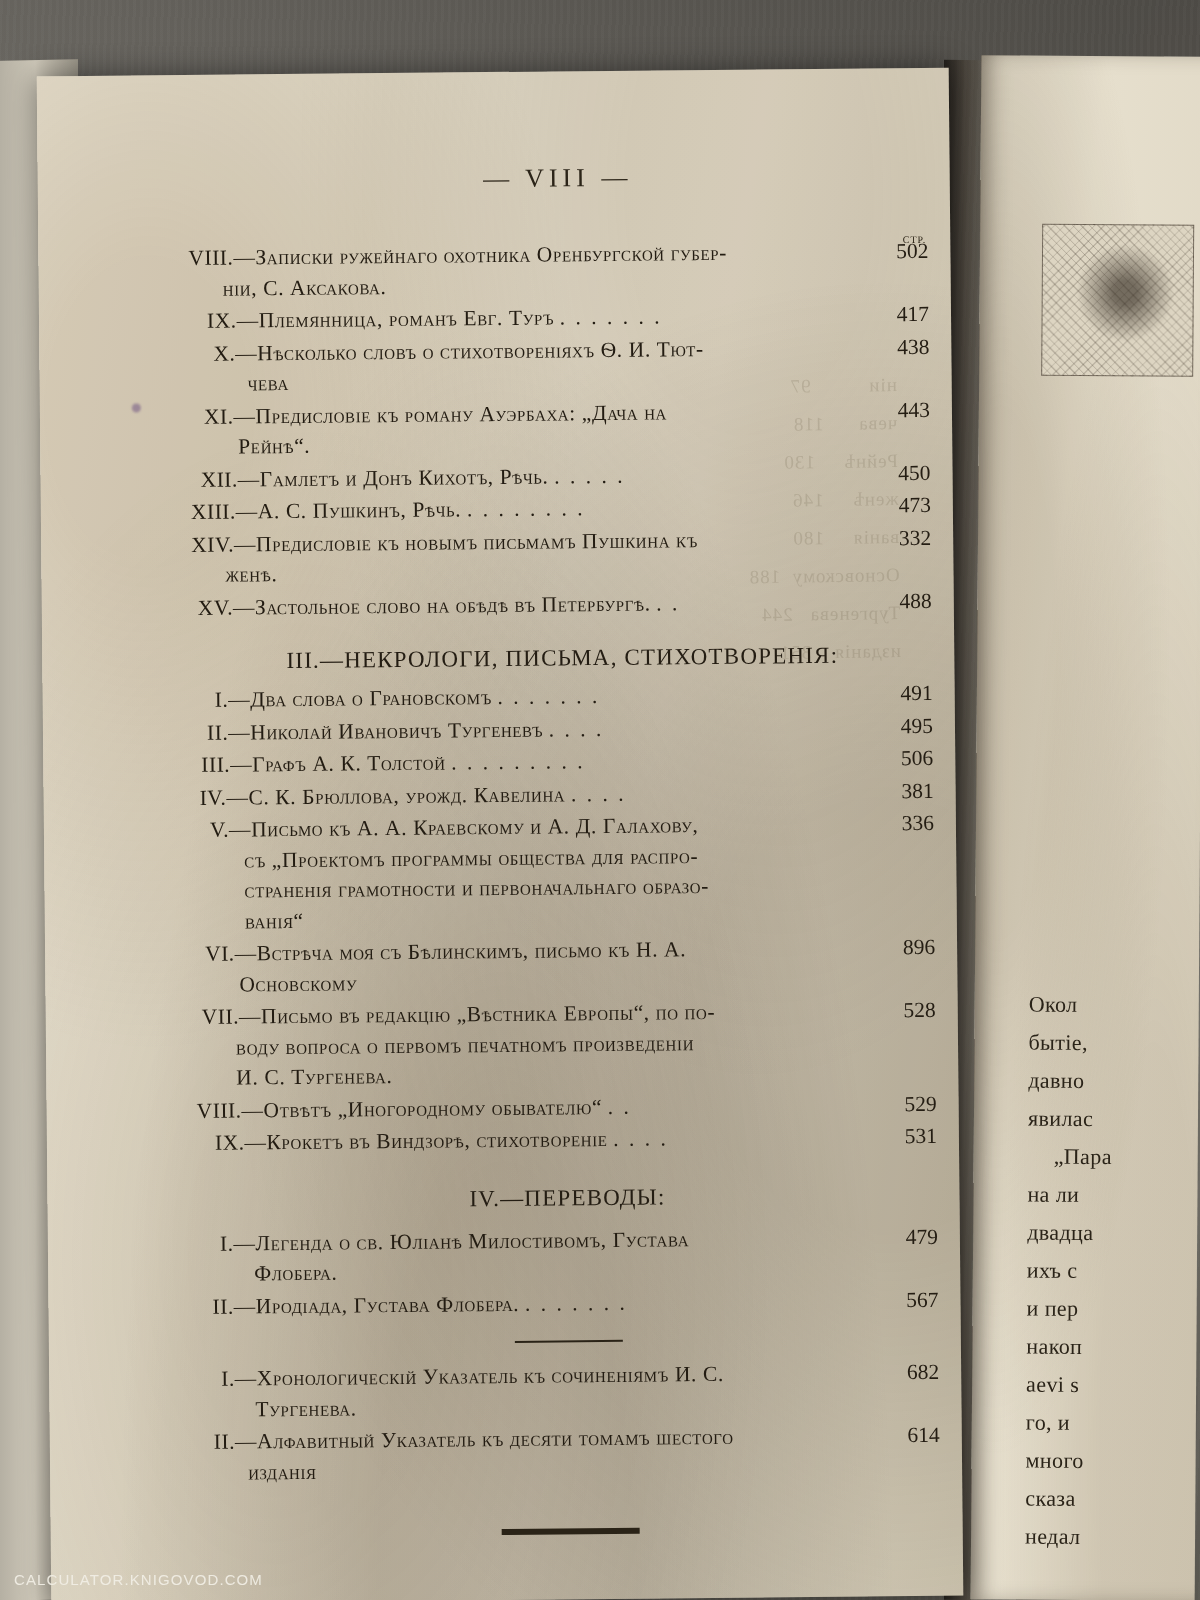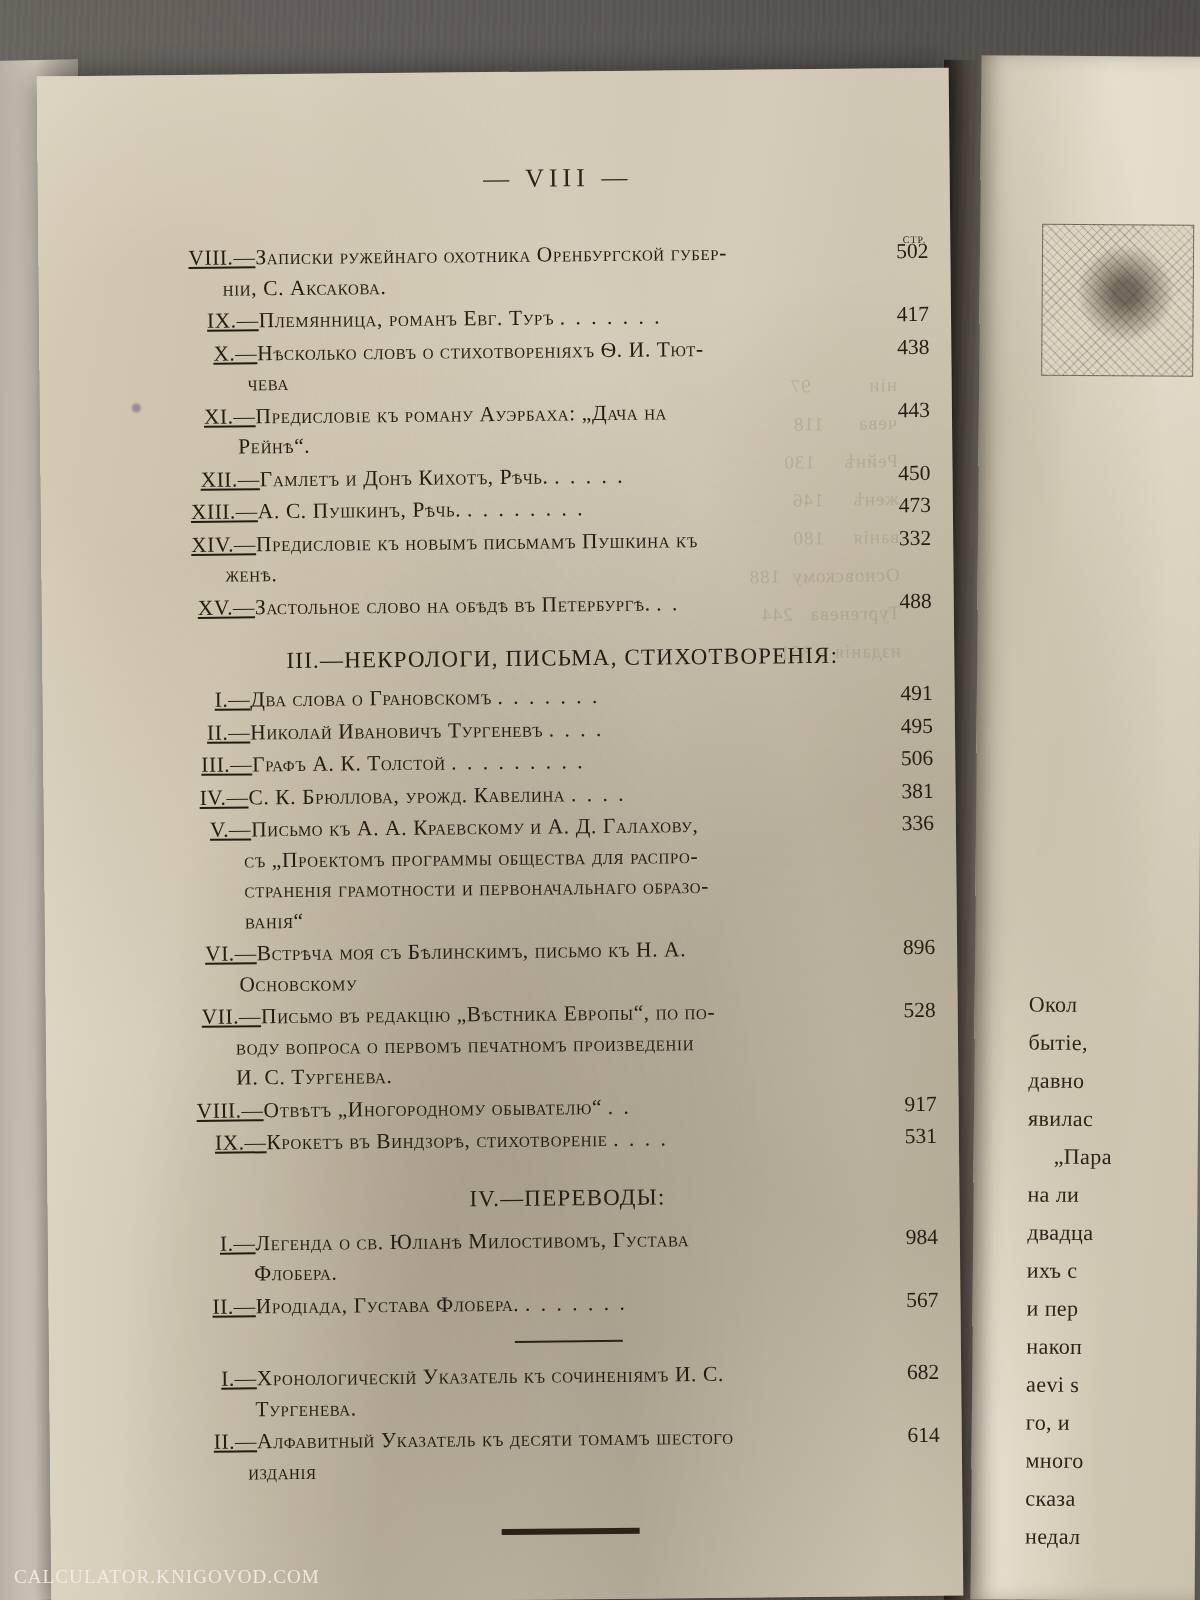--- a/index.html
+++ b/index.html
@@ -158,21 +158,20 @@
     padding-right: 8px;
   }
   .page-cell {
     flex: 0 0 62px;
     text-align: right;
     font-size: 21.5px;
     line-height: 30.5px;
   }
   .rm { 
     letter-spacing: .5px;
-    text-decoration: underline;
   }
   .sc { 
     font-variant: small-caps;
     letter-spacing: .6px;
   }
   .cont { display: block; padding-left: 34px; }
   .leader { letter-spacing: 2.5px; }
   .section-title {
     text-align: center;
     font-size: 23px;
@@ -187,22 +186,22 @@
     background: #2a2317;
     margin: 22px auto 18px auto;
   }
   .rule.thick { height: 6px; width: 138px; margin-top: 44px; }
   .rule.thin  { height: 2px; width: 108px; }
 
   
   .watermark {
     position: absolute;
     left: 14px; bottom: 12px;
-    font-family: Liberation Serif, serif;
-    font-size: 19px;
+    font-family: Liberation Sans, sans-serif;
+    font-size: 15px;
     letter-spacing: 1.1px;
     color: #f2efe6;
     opacity: .92;
     text-align: right;
   }
   
   .speck {
     position: absolute;
     left: 92px; top: 328px;
     width: 9px; height: 9px;
@@ -376,40 +375,40 @@
             <span class="cont sc">воду вопроса о первомъ печатномъ произведенiи</span>
             <span class="cont sc">И. С. Тургенева.</span>
           </div>
           <div class="page-cell">528</div>
         </div>
         <div class="row">
           <div class="label-cell entry" style="padding-left:0px">
             <span class="rm">VIII.—</span><span class="sc">Отвѣтъ „Иногородному обывателю“</span>
             <span class="leader"> . .</span>
           </div>
-          <div class="page-cell">917</div>
+          <div class="page-cell">529</div>
         </div>
         <div class="row">
           <div class="label-cell entry" style="padding-left:18px">
             <span class="rm">IX.—</span><span class="sc">Крокетъ въ Виндзорѣ, стихотворенiе</span>
             <span class="leader"> . . . .</span>
           </div>
           <div class="page-cell">531</div>
         </div>
       </div>
 
       <div class="section-title tight">IV.—ПЕРЕВОДЫ:</div>
 
       <div>
         <div class="row">
           <div class="label-cell entry" style="padding-left:22px">
             <span class="rm">I.—</span><span class="sc">Легенда о св. Юлiанѣ Милостивомъ, Густава</span>
             <span class="cont sc">Флобера.</span>
           </div>
-          <div class="page-cell">984</div>
+          <div class="page-cell">479</div>
         </div>
         <div class="row">
           <div class="label-cell entry" style="padding-left:14px">
             <span class="rm">II.—</span><span class="sc">Иродiада, Густава Флобера.</span>
             <span class="leader"> . . . . . . .</span>
           </div>
           <div class="page-cell">567</div>
         </div>
       </div>
 

